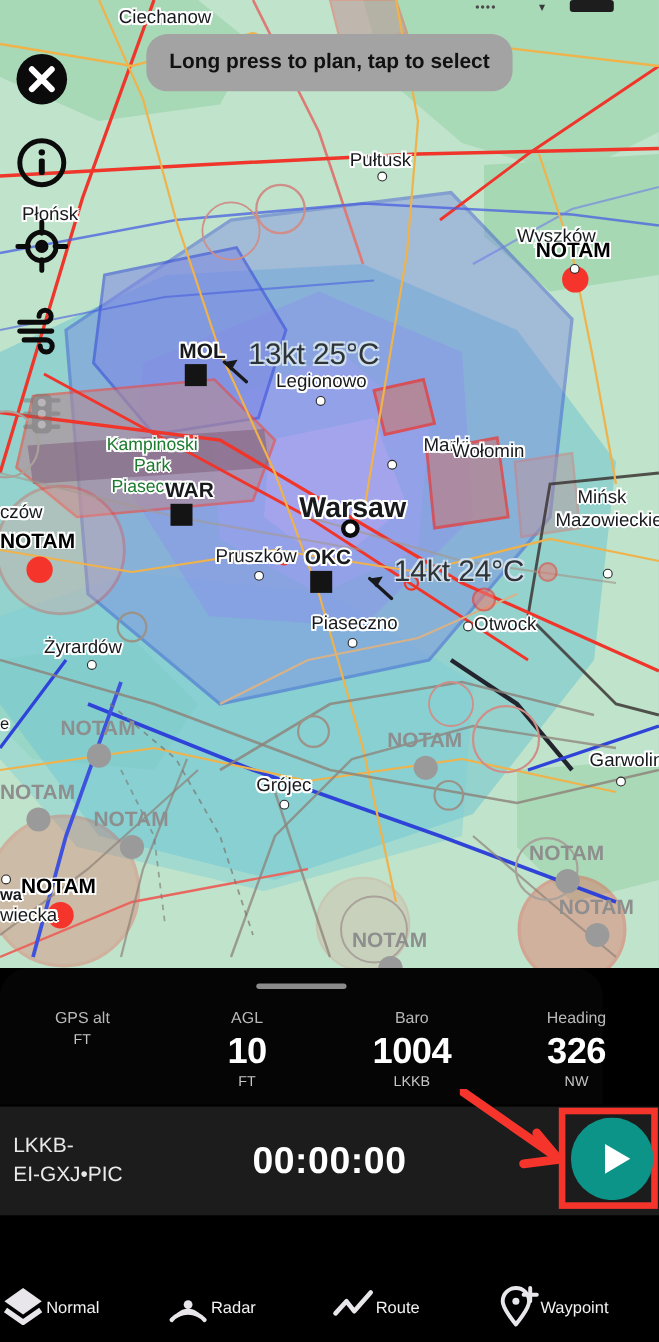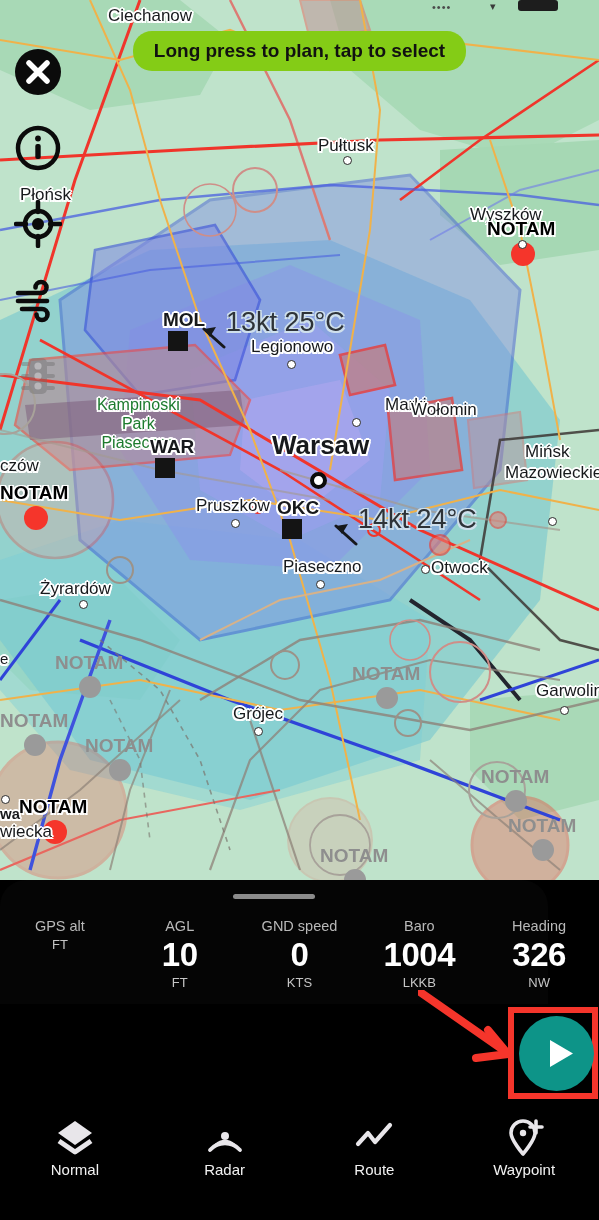--- a/index.html
+++ b/index.html
@@ -14,22 +14,22 @@
 
   .statusbar { position:absolute; left:0; top:0; width:599px; height:14px;
      background:transparent; z-index:40; }
   .sb-dots { position:absolute; left:432px; top:1px; font-size:11px; color:#4a4a4a;
      letter-spacing:1px; }
   .sb-wifi { position:absolute; left:490px; top:0px; font-size:11px; color:#3a3a3a; }
   .sb-batt { position:absolute; left:518px; top:0px; width:40px; height:11px;
      background:#1d1d1d; border-radius:3px; }
 
   
-  .tooltip { position:absolute; left:133px; top:31px; width:333px; height:40px;
-     background:#84cc16; border-radius:19px; display:flex; align-items:center;
+  .tooltip { position:absolute; left:133px; top:31px; width:333px; height:52px;
+     background:#a3a3a3; border-radius:19px; display:flex; align-items:center;
      justify-content:center; z-index:35; }
   .tooltip span { font-size:19px; font-weight:bold; color:#111; }
 
   
   .mapbtn { position:absolute; left:14px; width:48px; height:48px; z-index:34;
      display:flex; align-items:center; justify-content:center; }
   #btn-close { top:48px; }
   #btn-info  { top:124px; }
   #btn-gps   { top:200px; }
   #btn-wind  { top:276px; }
@@ -80,22 +80,22 @@
   .timer span { font-size:34px; font-weight:bold; color:#fff; letter-spacing:0.5px; }
   #play-wrap { position:absolute; left:519px; top:1016px; width:75px; height:75px;
      border-radius:50%; display:flex; align-items:center; justify-content:center; z-index:52; }
   .annot-box { position:absolute; left:508px; top:1007px; width:90px; height:92px;
      border:6px solid #f5352b; z-index:51; }
   #annot-arrow { position:absolute; left:418px; top:990px; z-index:51; }
 
   
   #navbar { position:absolute; left:0; top:1105px; width:599px; height:115px;
      background:#000; z-index:50; display:flex; }
-  .navitem { flex:1; display:flex; flex-direction:column; align-items:center;
-     padding-top:12px; }
+  .navitem { flex:1; display:flex; flex-direction:row; align-items:center;
+     padding-top:12px;margin-top:39px; }
   .nav-ico { height:42px; display:flex; align-items:center; justify-content:center; }
   .nav-label { font-size:15px; color:#f2f2f2; margin-top:2px; }
 </style>
 </head>
 <body>
 
 <div id="app">
 
   <div id="map">
     <svg width="599" height="880" viewBox="0 0 599 880">
@@ -262,21 +262,21 @@
          background:#fff;border:4px solid #0b0b0b;z-index:25"></div>
 
     <div id="map-labels">
         <div class="mlabel city" style="left: 108px; top: 6px;">Ciechanow</div>
         <div class="mlabel city" style="left: 318px; top: 136px;">Pułtusk</div>
         <div class="mlabel city" style="left: 20px; top: 185px;">Płońsk</div>
         <div class="mlabel city" style="left: 470px; top: 205px;">Wyszków</div>
         <div class="mlabel city" style="left: 251px; top: 337px;">Legionowo</div>
         <div class="mlabel city" style="left: 352px; top: 395px; margin-left: 33px;">Marki</div>
         <div class="mlabel city" style="left: 411px; top: 400px;">Wołomin</div>
-        <div class="mlabel bigcity" style="left: 272px; top: 430px;">Warsaw</div>
+        <div class="mlabel bigcity" style="left: 272px; top: 446px;">Warsaw</div>
         <div class="mlabel city" style="left: 525px; top: 442px;">Mińsk</div>
         <div class="mlabel city" style="left: 505px; top: 463px;">Mazowieckie</div>
         <div class="mlabel city" style="left: 196px; top: 496px;">Pruszków</div>
         <div class="mlabel city" style="left: 283px; top: 557px;">Piaseczno</div>
         <div class="mlabel city" style="left: 431px; top: 558px; text-align: right;">Otwock</div>
         <div class="mlabel city" style="left: 40px; top: 579px;">Żyrardów</div>
         <div class="mlabel city" style="left: 233px; top: 704px;">Grójec</div>
         <div class="mlabel city" style="left: 536px; top: 681px;">Garwolin</div>
         <div class="mlabel city" style="left: 0px; top: 456px;">czów</div>
         <div class="mlabel city" style="left: 0px; top: 822px;">wiecka</div>
@@ -336,37 +336,41 @@
         <div class="gauge">
           <div class="g-label">GPS alt</div>
           <div class="g-unit">FT</div>
         </div>
         <div class="gauge">
           <div class="g-label">AGL</div>
           <div class="g-value">10</div>
           <div class="g-unit">FT</div>
         </div>
         <div class="gauge">
-          <div class="g-label">GND speed</div>
-          <div class="g-value">0</div>
-          <div class="g-unit">KTS</div>
-        </div>
-        <div class="gauge">
           <div class="g-label">Baro</div>
           <div class="g-value">1004</div>
           <div class="g-unit">LKKB</div>
         </div>
         <div class="gauge">
           <div class="g-label">Heading</div>
           <div class="g-value">326</div>
           <div class="g-unit">NW</div>
         </div>
       </div>
   </div>
 
+  <div id="logger">
+    <div class="log-left">
+      <div>LKKB-</div>
+      <div>EI-GXJ•PIC</div>
+    </div>
+    <div class="timer">
+      <span>00:00:00</span>
+    </div>
+  </div>
 
   <div id="play-wrap">
     <svg width="75" height="75" viewBox="0 0 75 75">
       <circle cx="37.5" cy="37.5" r="37.5" fill="#0d9488"></circle>
       <path d="M31 24 L54 37.5 L31 51 Z" fill="#fff"></path>
     </svg>
   </div>
   <div class="annot-box"></div>
   <svg id="annot-arrow" width="115" height="85" viewBox="0 0 115 85">
     <path d="M2 2 L88 62" stroke="#f5352b" stroke-width="8" stroke-linecap="round" fill="none"></path>

